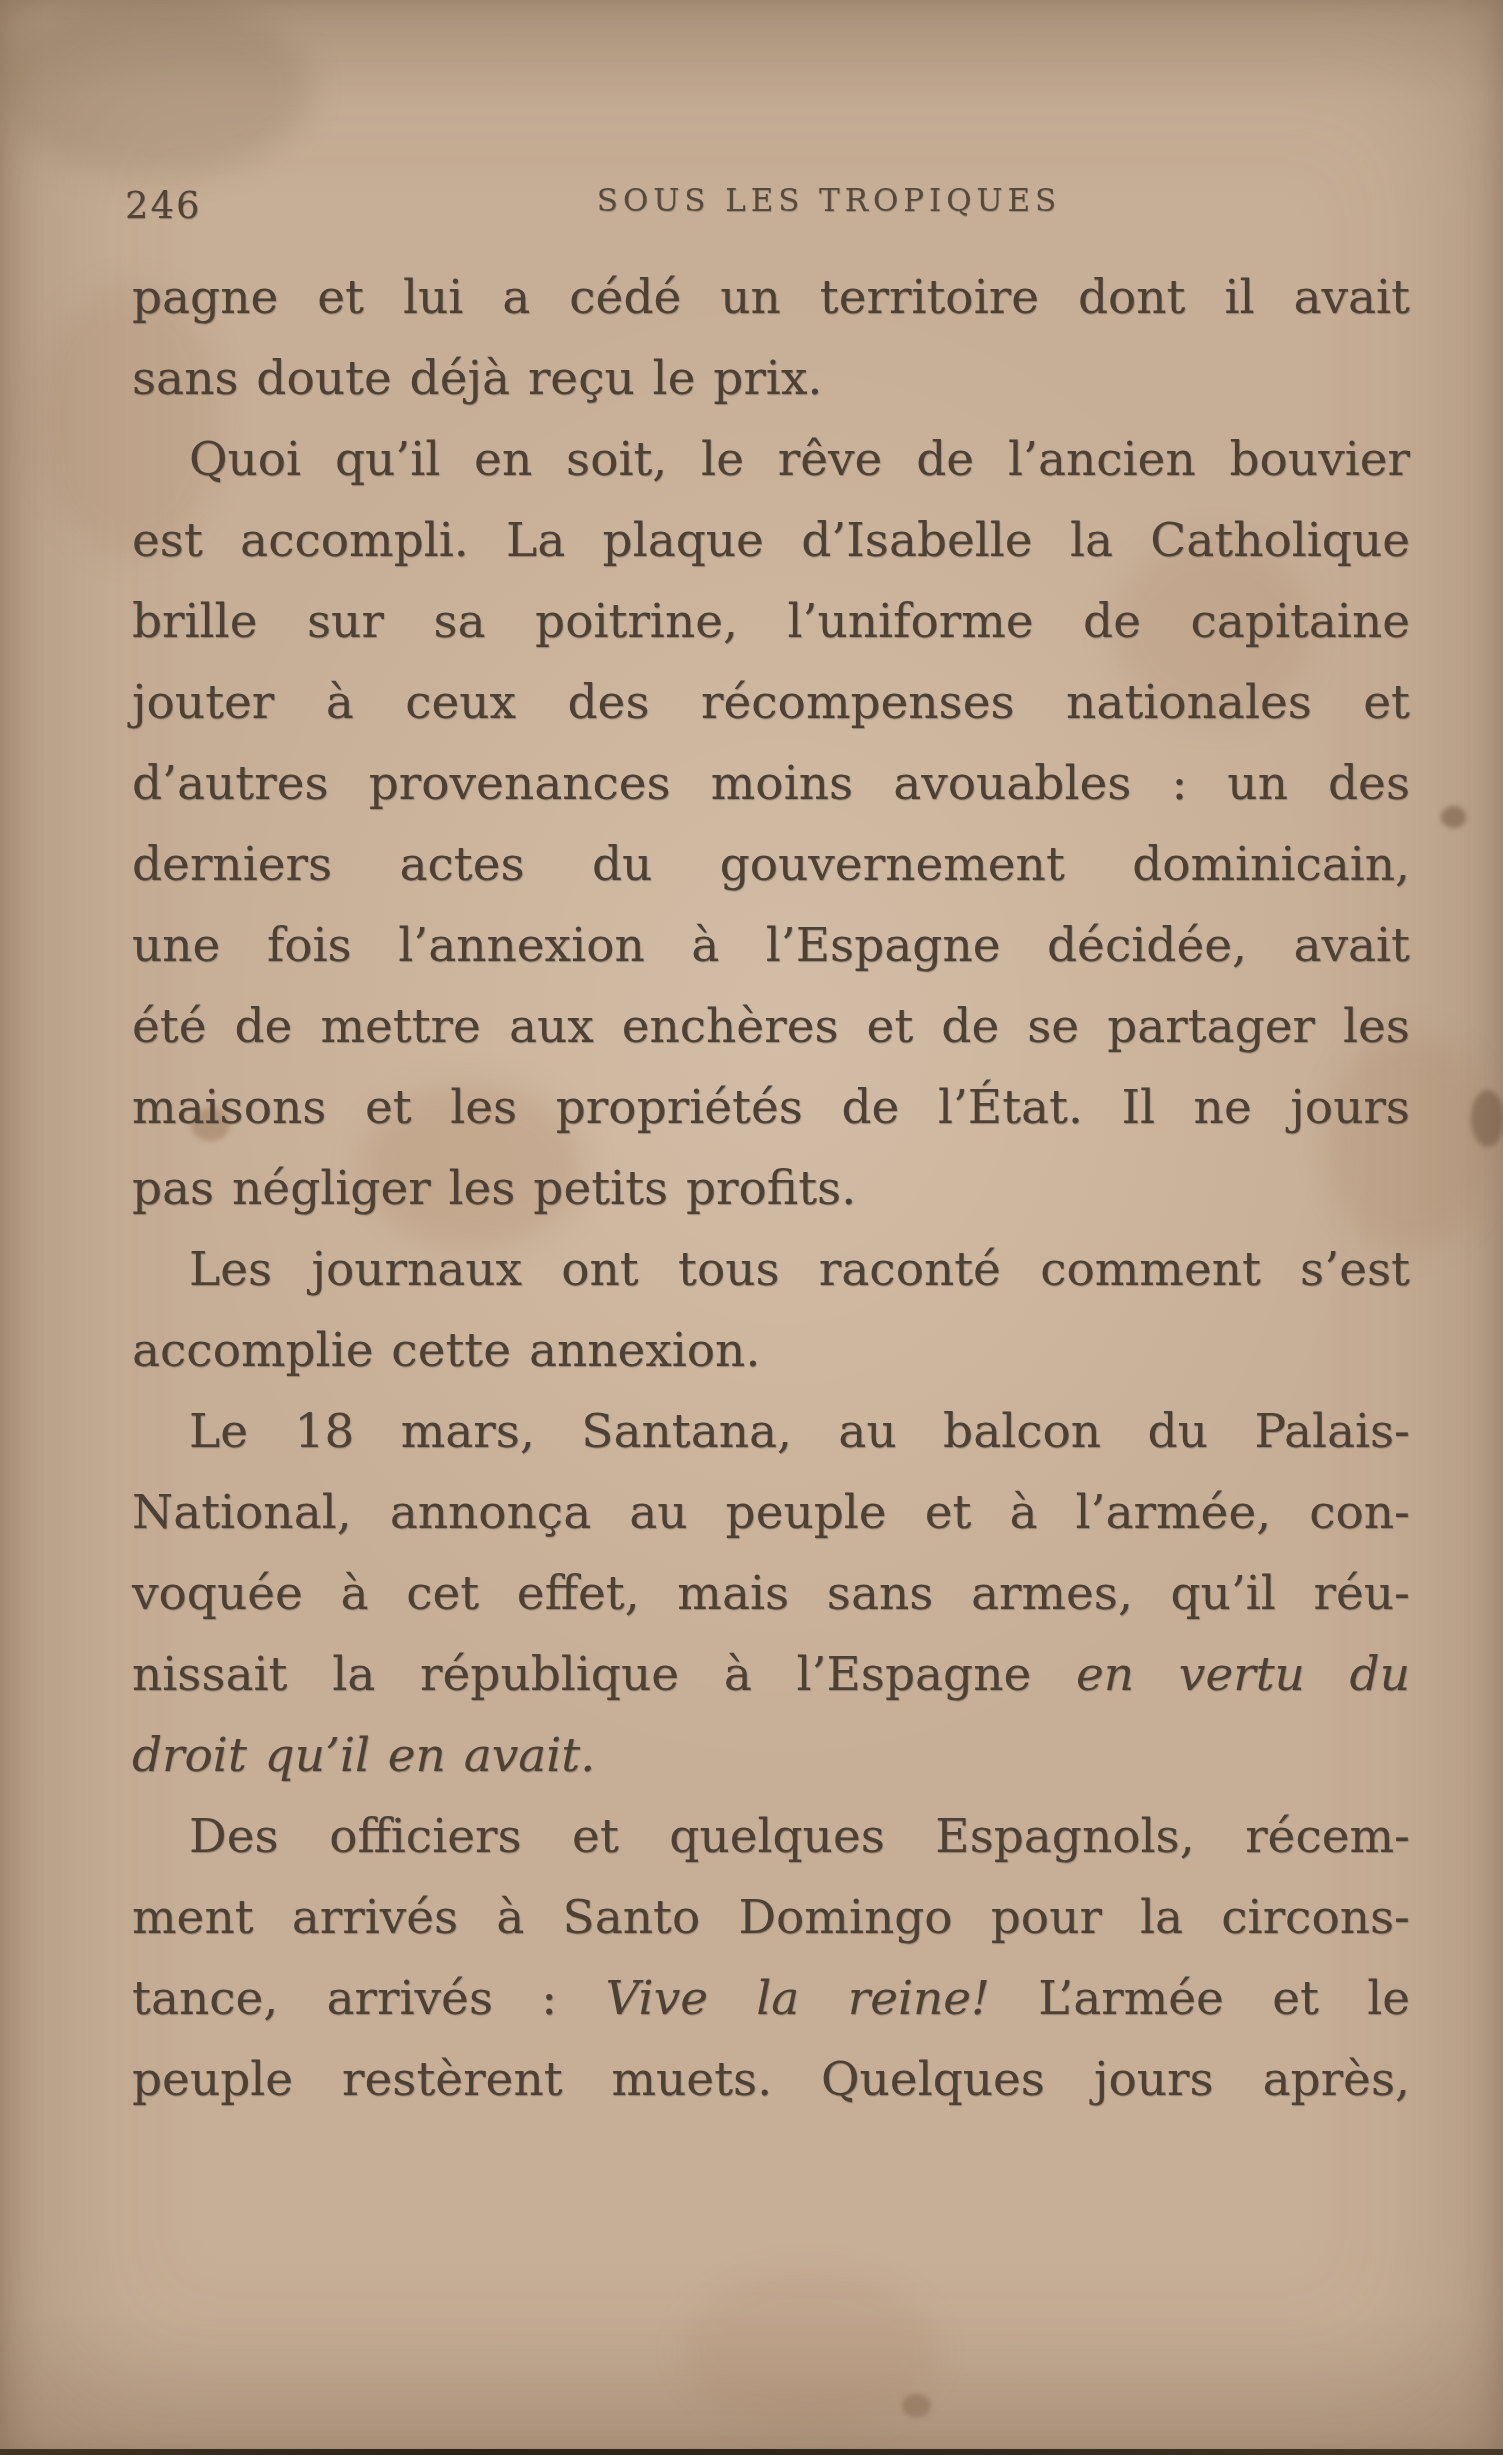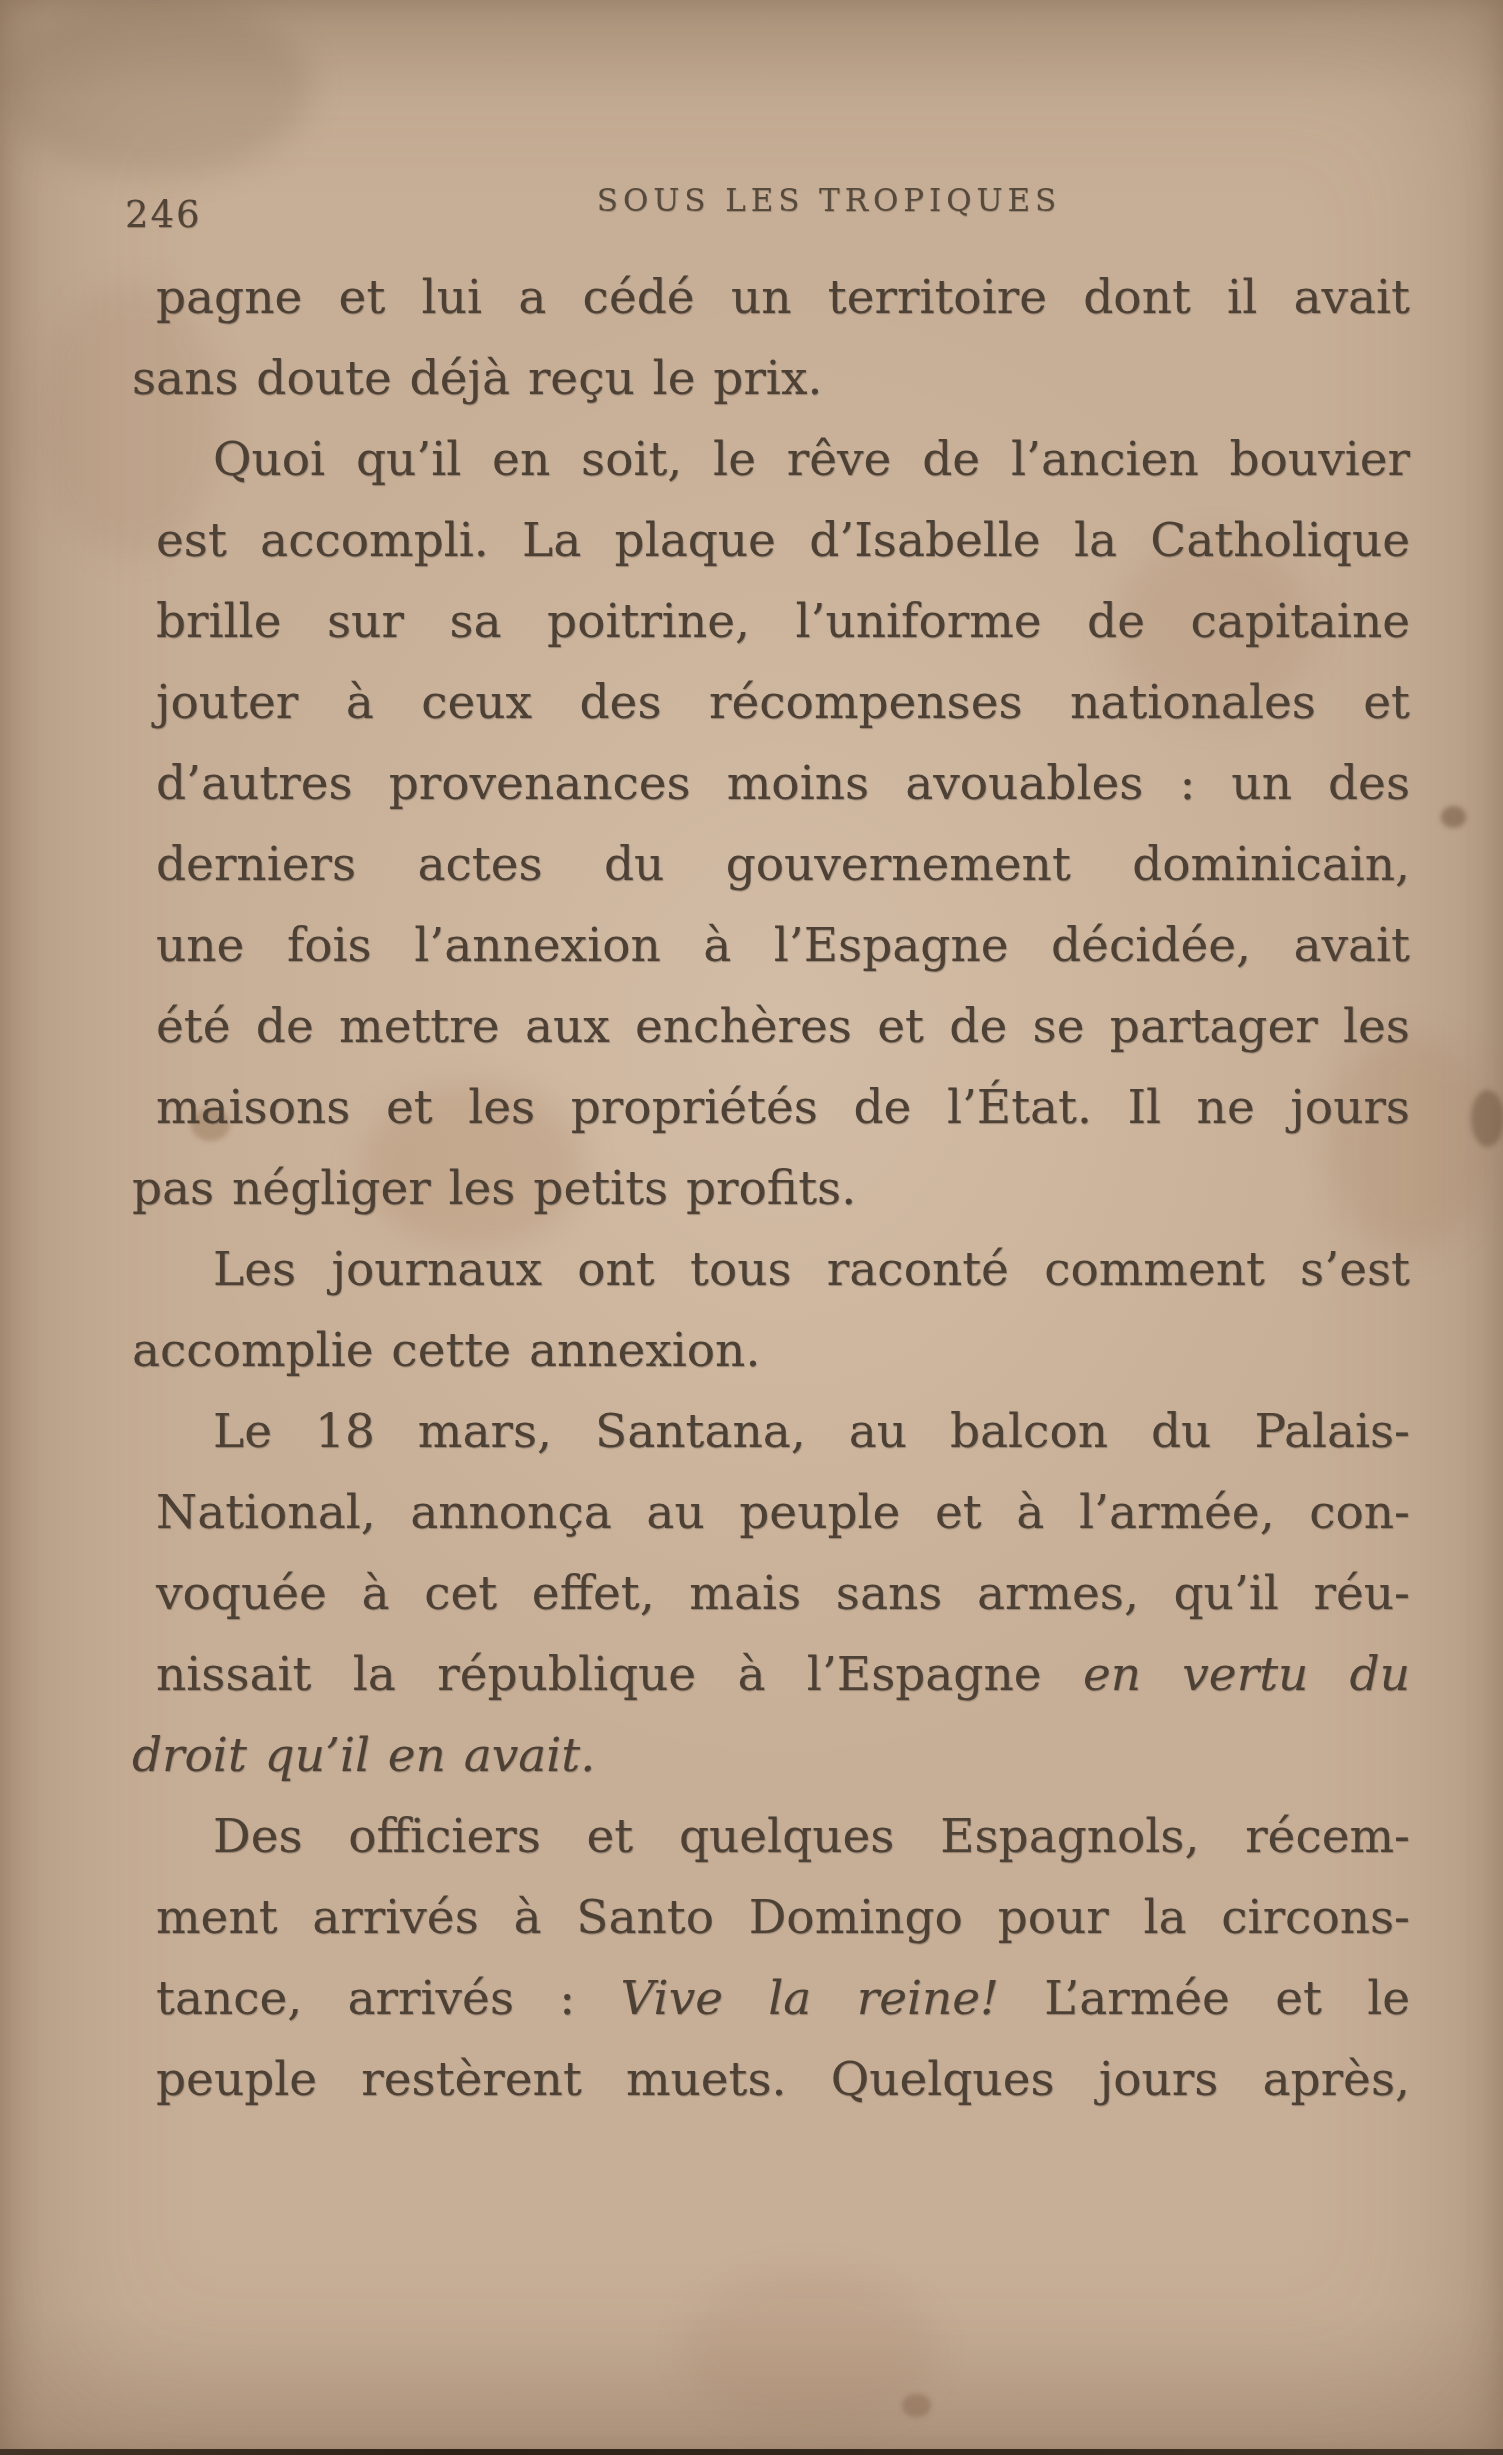--- a/index.html
+++ b/index.html
@@ -37,21 +37,21 @@
   #header-row {
     position: absolute;
     top: 177px;
     left: 0;
     width: 100%;
     height: 49px;
   }
   #page-number {
     position: absolute;
     left: 125px;
-    top: 16px;
+    top: 7px;
     font-size: 37px;
     letter-spacing: 2px;
     color: #514437;
     text-shadow: 0.6px 0.6px 0.8px rgba(62, 50, 38, 0.35);
   }
   #running-title {
     position: absolute;
     left: 0;
     top: 4.9px;
     width: 1658px;
@@ -72,21 +72,20 @@
     line-height: 81px;
     font-size: 47px;
     word-spacing: 2.9px;
     white-space: nowrap;
     text-shadow: 0.7px 0.7px 1px rgba(58, 47, 37, 0.35);
   }
   .line.just {
     white-space: normal;
     text-align: justify;
     text-align-last: justify;
-    margin-left: 24px;
   }
   .line.indent {
     text-indent: 57px;
   }
   .it {
     font-style: italic;
   }
   #scan-edge {
     position: absolute;
     left: 0;

